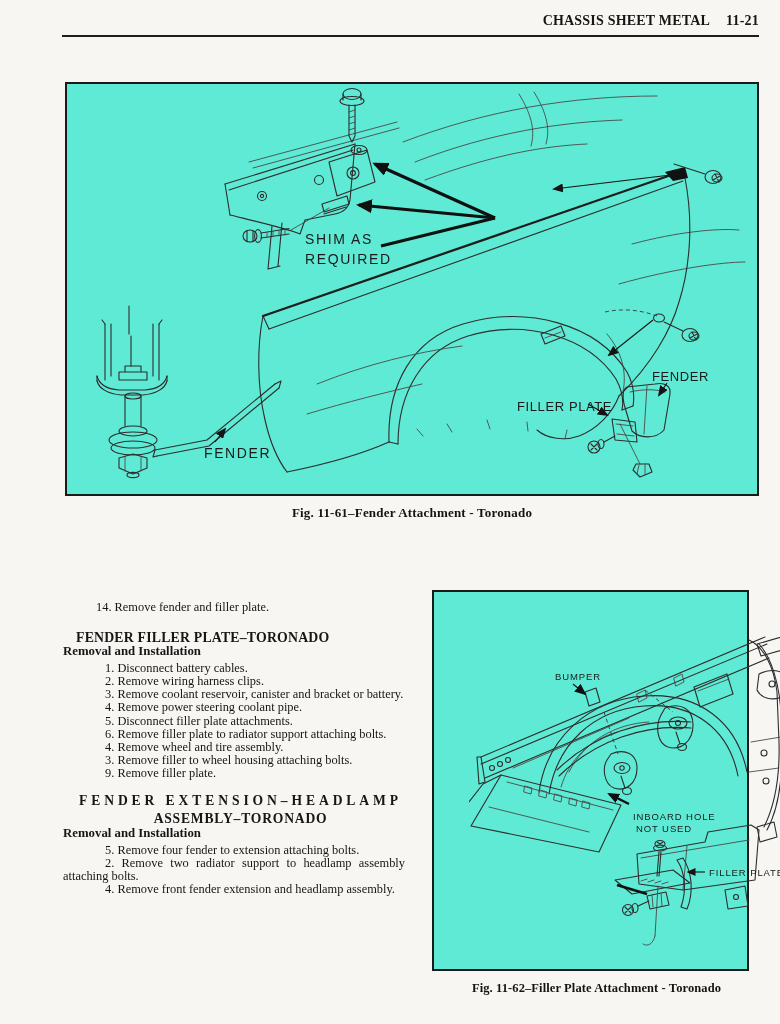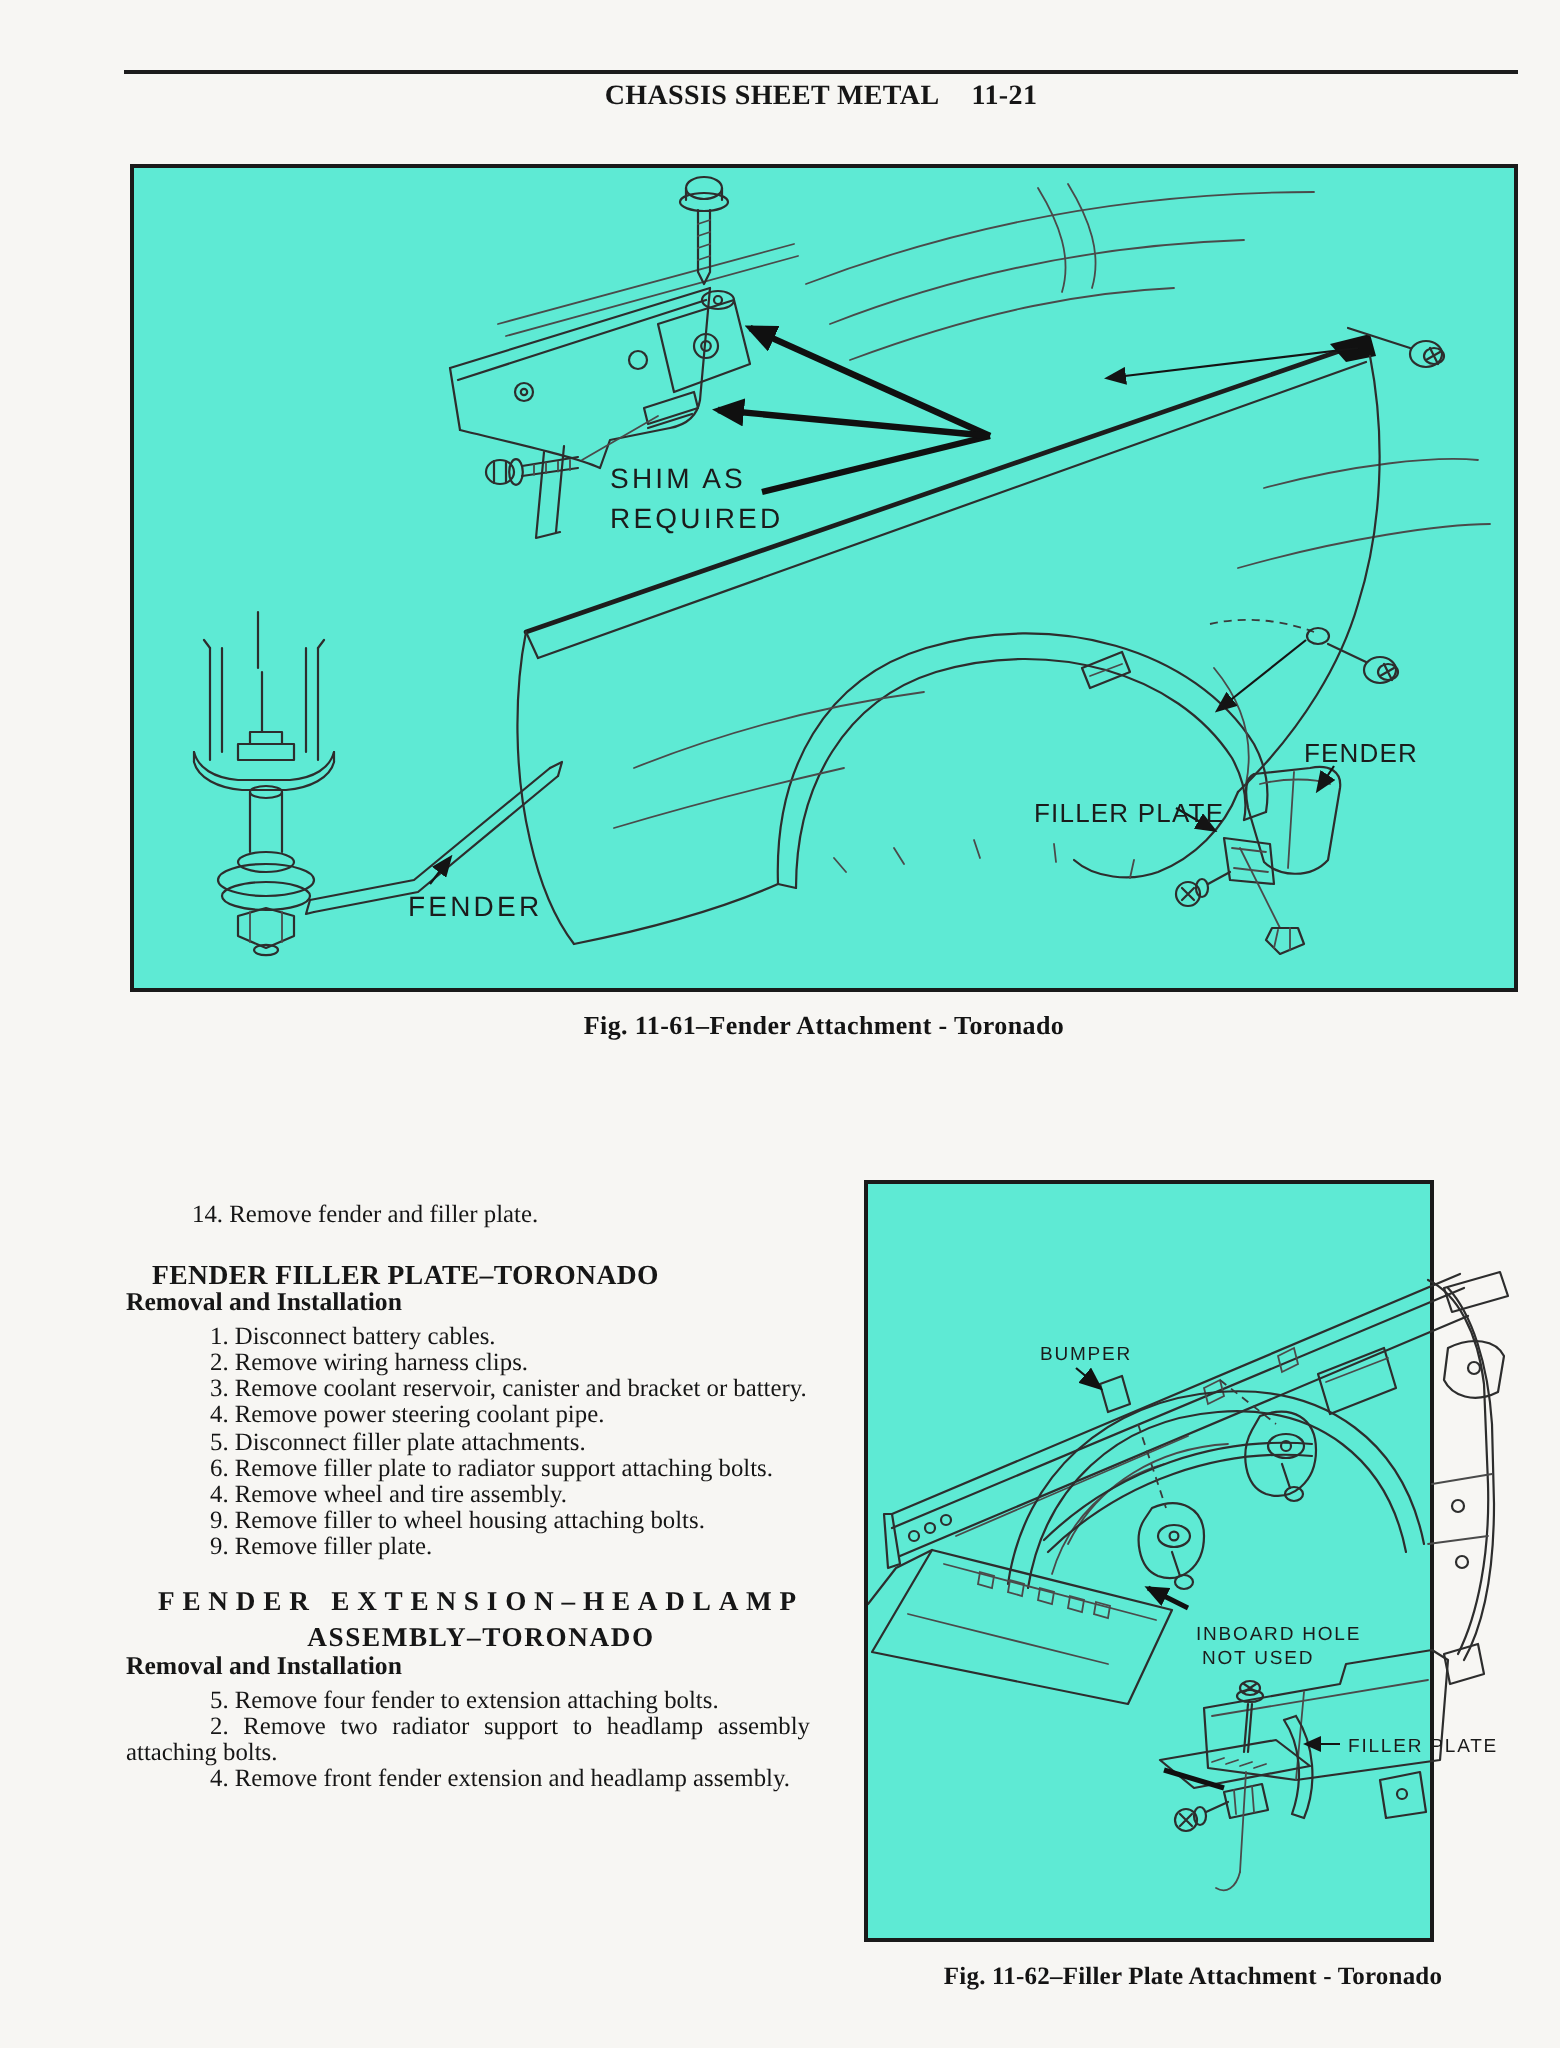--- a/index.html
+++ b/index.html
@@ -2,28 +2,28 @@
 <html><head>
 <meta charset="utf-8">
 <style>
   html,body{margin:0;padding:0;background:#e8e6e1;}
   .page{
     position:relative;width:780px;height:1024px;margin:0 auto;
     background:#f7f6f3;overflow:hidden;
     font-family:"Liberation Serif", serif;color:#161616;
   }
   
-  .hdr{position:absolute;top:13px;left:62px;width:697px;text-align:center;
-       font-weight:bold;font-size:14px;letter-spacing:.2px;white-space:nowrap;margin-top:28px;}
+  .hdr{position:absolute;top:13px;left:62px;width:697px;text-align:right;
+       font-weight:bold;font-size:14px;letter-spacing:.2px;white-space:nowrap;}
   .hdr .pg{margin-left:16px;}
   .rule{position:absolute;left:62px;top:35px;width:697px;height:2px;background:#1c1c1c;}
   
   .figbox{position:absolute;background:#5eead4;border:2.5px solid #1a1a1a;box-sizing:border-box;}
   #fig1{left:65px;top:82px;width:694px;height:414px;}
-  #fig2{left:432px;top:590px;width:285px;height:381px;}
+  #fig2{left:432px;top:590px;width:317px;height:381px;padding-left:35px;}
   .cap{position:absolute;font-weight:bold;text-align:center;color:#141414;}
   #cap1{left:65px;top:505px;width:694px;font-size:13px;letter-spacing:.2px;}
   #cap2{left:432px;top:981px;width:329px;font-size:12.5px;letter-spacing:.1px;}
   
   .col{position:absolute;left:63px;top:601px;width:342px;font-size:12.4px;line-height:13.1px;}
   .col p{margin:0;}
   .item14{text-indent:33px;}
   .heading{font-weight:bold;font-size:13.8px;line-height:15px;margin:16px 0 0 13px;letter-spacing:.2px;}
   .heading2{font-weight:bold;font-size:13.6px;line-height:17.5px;margin:12px 0 0 13px;text-align:center;}
   .heading2 .hl1{display:block;letter-spacing:3.9px;white-space:nowrap;}
@@ -205,21 +205,21 @@
     <h3 class="heading">FENDER FILLER PLATE–TORONADO</h3>
     <p class="sub">Removal and Installation</p>
     <div class="steps">
       <p>1. Disconnect battery cables.</p>
       <p>2. Remove wiring harness clips.</p>
       <p>3. Remove coolant reservoir, canister and bracket or battery.</p>
       <p>4. Remove power steering coolant pipe.</p>
       <p>5. Disconnect filler plate attachments.</p>
       <p>6. Remove filler plate to radiator support attaching bolts.</p>
       <p>4. Remove wheel and tire assembly.</p>
-      <p>9. Remove filler to wheel housing attaching bolts.</p>
+      <p>3. Remove filler to wheel housing attaching bolts.</p>
       <p>9. Remove filler plate.</p>
     </div>
 
     <h3 class="heading2">
       <span class="hl1">FENDER EXTENSION–HEADLAMP</span>
       <span class="hl2">ASSEMBLY–TORONADO</span>
     </h3>
     <p class="sub">Removal and Installation</p>
     <div class="steps">
       <p>5. Remove four fender to extension attaching bolts.</p>

